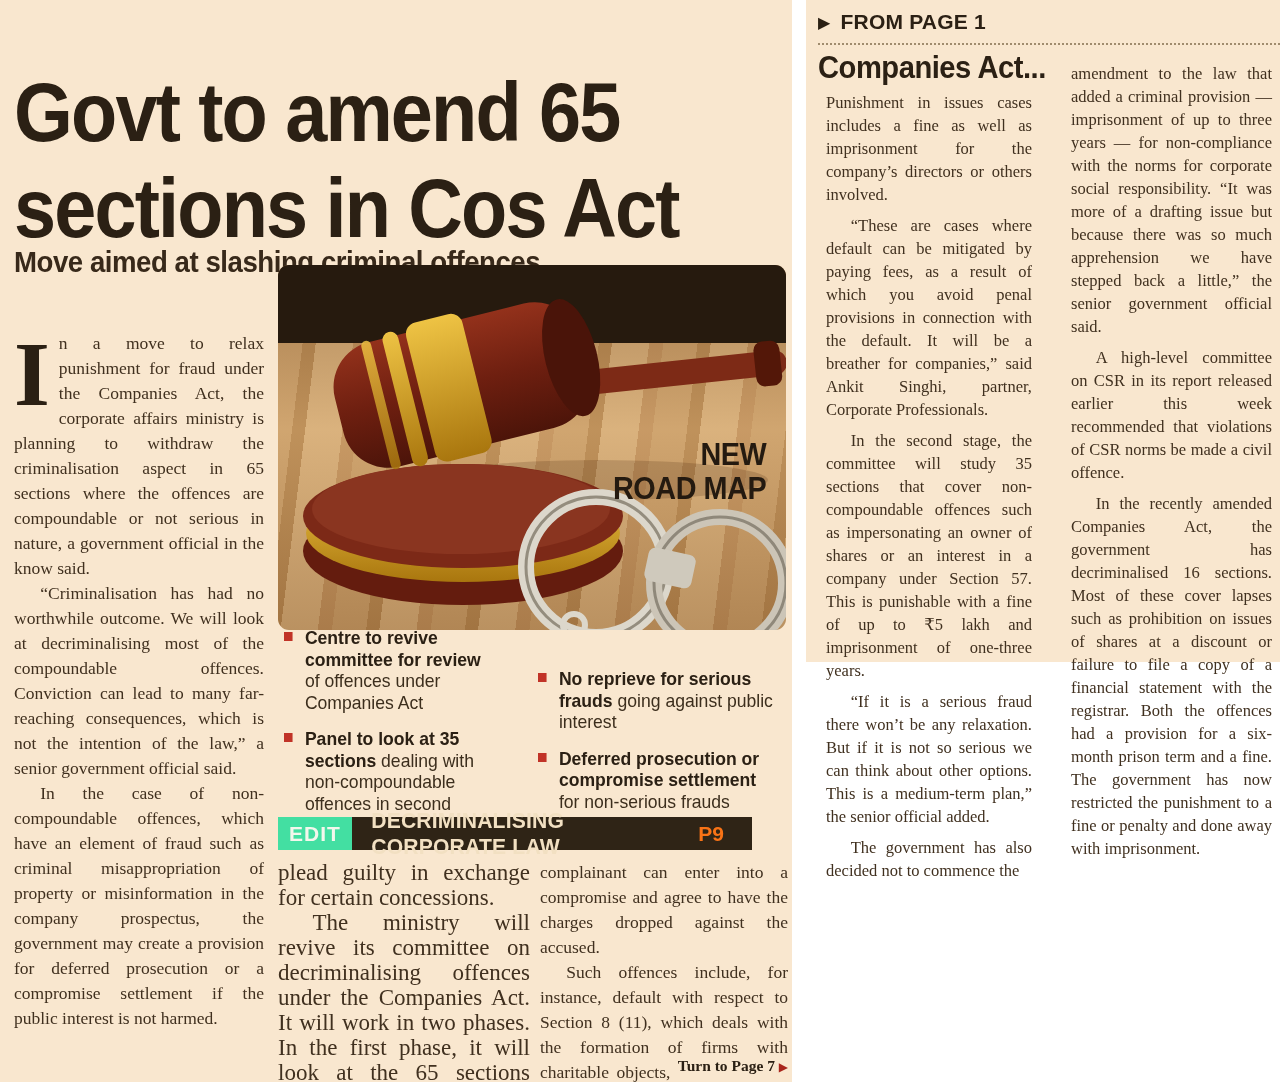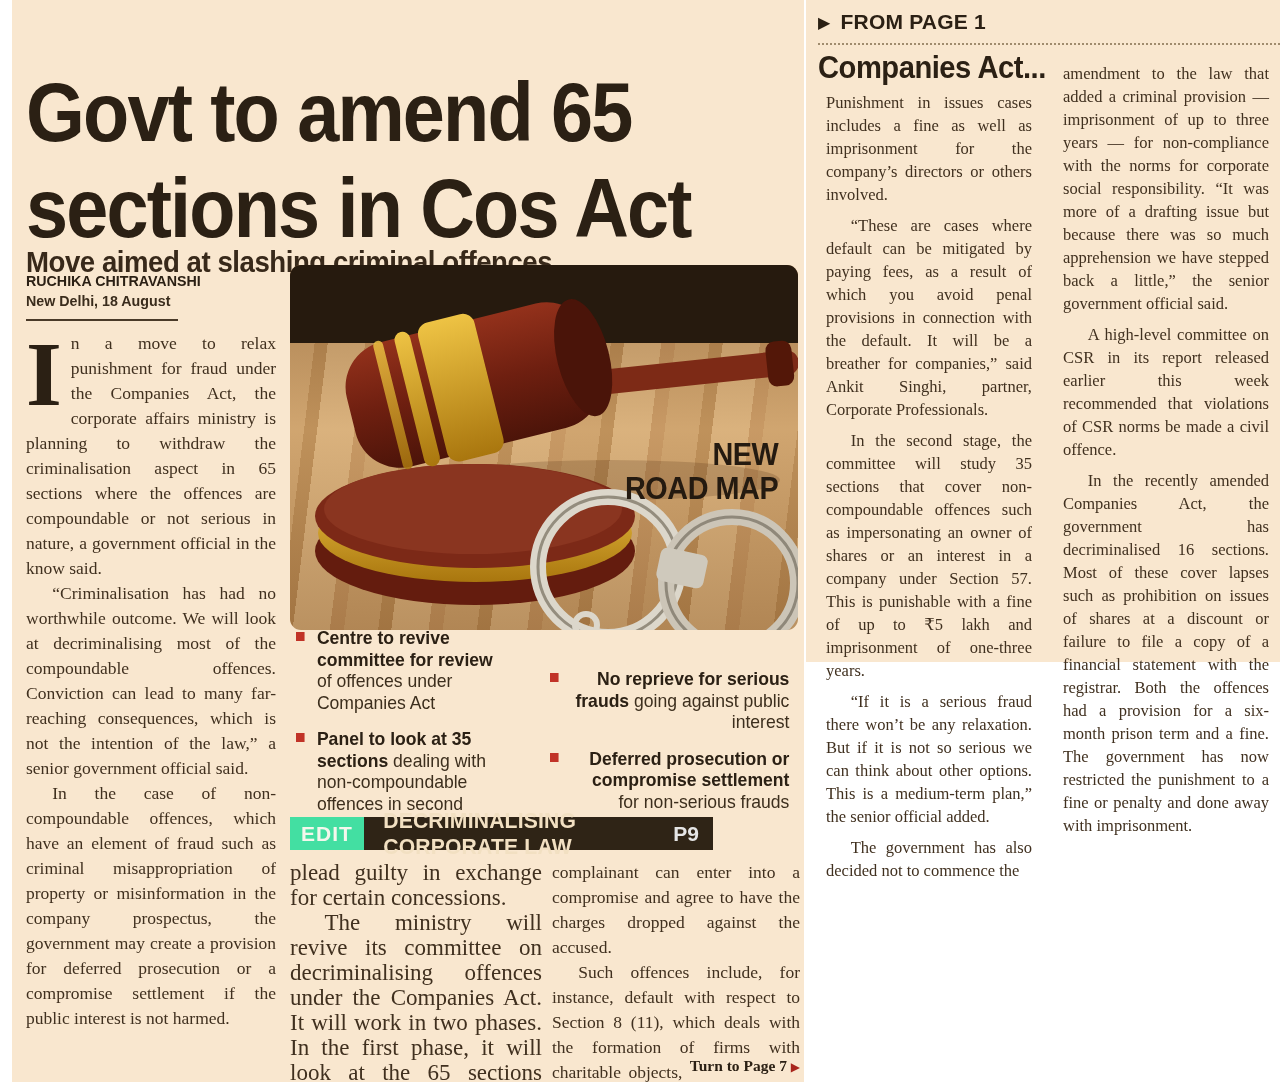--- a/index.html
+++ b/index.html
@@ -1,20 +1,20 @@
 <!DOCTYPE html>
 <html><head>
 <meta charset="utf-8">
 <title>Newspaper Clipping</title>
 <style>
   html,body{margin:0;padding:0;background:#ffffff;}
   .canvas{position:relative;width:1280px;height:1082px;background:#ffffff;overflow:hidden;
           font-family:"Liberation Serif","DejaVu Serif",serif;}
   
-  .main-article{position:absolute;left:12px;top:0;width:792px;height:1082px;background:#f9e7cf;}
+  .main-article{position:absolute;left:0;top:0;width:792px;height:1082px;background:#f9e7cf;}
   .headline{position:absolute;left:14px;top:8px;width:810px;color:#2b2014;
             font-family:"Liberation Sans","DejaVu Sans",sans-serif;font-weight:800;
             font-size:84px;line-height:96px;letter-spacing:-2px;
             transform:scaleX(.9);transform-origin:left top;}
   .subheadline{position:absolute;left:14px;top:220px;width:820px;color:#38291a;
             font-family:"Liberation Sans","DejaVu Sans",sans-serif;font-weight:700;
             font-size:30px;letter-spacing:-.5px;transform:scaleX(.92);transform-origin:left top;}
   .byline{position:absolute;left:14px;top:272px;font-family:"Liberation Sans","DejaVu Sans",sans-serif;}
   .byline .author{font-weight:800;font-size:15px;color:#2b2014;letter-spacing:0;transform:scaleX(.95);transform-origin:left;}
   .byline .dateline{font-weight:700;font-size:15px;color:#3a2c1c;margin-top:3px;transform:scaleX(.95);transform-origin:left;}
@@ -35,43 +35,43 @@
            linear-gradient(180deg, rgba(60,30,5,.25), rgba(255,240,200,.10) 45%, rgba(60,30,5,.18)),
            repeating-linear-gradient(97deg,#cb9d66 0 34px,#b8874f 34px 47px,#d6ab75 47px 84px,#c2905a 84px 98px); border-radius: 11px;}
   .photo-dark-band{position:absolute;left:0;top:0;width:100%;height:78px;background:#261a0e;}
   .photo svg{position:absolute;left:0;top:0;}
   .photo-label{position:absolute;right:20px;top:172px;text-align:right;color:#241a10;
                font-family:"Liberation Sans","DejaVu Sans",sans-serif;font-weight:800;
                font-size:32px;line-height:34px;letter-spacing:-.5px;
                transform:scaleX(.9);transform-origin:right top;}
   
   .bullets-left{position:absolute;left:284px;top:627px;width:225px;}
-  .bullets-right{position:absolute;left:538px;top:668px;width:252px;text-align:right;}
+  .bullets-right{position:absolute;left:538px;top:668px;width:252px;}
   .bullet{position:relative;padding-left:22px;margin-bottom:15px;color:#3c2e1d;
           font-family:"Liberation Sans","DejaVu Sans",sans-serif;font-size:18.5px;line-height:21.5px;
           transform:scaleX(.95);transform-origin:left top;}
   .bullet b{font-weight:700;color:#2b2014;}
   .bsq{position:absolute;left:0;top:5px;width:9px;height:9px;background:#c13327;}
   
-  .edit-banner{position:absolute;left:278px;top:817px;width:423px;height:33px;display:flex;
+  .edit-banner{position:absolute;left:278px;top:817px;width:474px;height:33px;display:flex;
                background:#2f2416;font-family:"Liberation Sans","DejaVu Sans",sans-serif;}
   .edit-chip{width:74px;background:#43dfa2;color:#f4f7ec;display:flex;align-items:center;justify-content:center;
              font-weight:700;font-size:21px;letter-spacing:1px;}
   .edit-title{flex:1;color:#f2e0c2;display:flex;align-items:center;padding-left:20px;
               font-weight:700;font-size:22px;letter-spacing:.2px;transform:scaleX(.96);transform-origin:left center;}
-  .edit-page{color:#e5e5e5;font-weight:700;font-size:21px;display:flex;align-items:center;padding-right:14px;}
+  .edit-page{color:#f97316;font-weight:700;font-size:21px;display:flex;align-items:center;padding-right:28px;}
   
   .continuation{position:absolute;left:806px;top:0;width:474px;height:662px;background:#f9e7cf;
                 box-sizing:border-box;padding:6px 0 0 12px;}
   .fp-header{display:flex;align-items:center;gap:10px;color:#2b2014;padding:4px 0 9px 0;
              border-bottom:2px dotted #a08c6e;
              font-family:"Liberation Sans","DejaVu Sans",sans-serif;font-weight:800;font-size:21px;
              letter-spacing:.2px;}
   .fp-arrow{font-family:"DejaVu Sans",sans-serif;font-size:16px;}
-  .fp-cols{display:flex;gap:15px;padding-top:9px;}
+  .fp-cols{display:flex;gap:23px;padding-top:9px;}
   .fp-col{width:222px;font-size:16.5px;line-height:23px;text-align:justify;color:#40301f;}
   .fp-col p{margin:8px;}
   .fp-col p + p{text-indent:1.5em;}
   .fp-headline{font-family:"Liberation Sans","DejaVu Sans",sans-serif;font-weight:800;font-size:31px;
                color:#2b2014;margin:2px 0 12px 0;letter-spacing:-.5px;
                transform:scaleX(.94);transform-origin:left top;white-space:nowrap;}
 </style>
 </head>
 <body>
 
@@ -79,25 +79,20 @@
 
   <section class="main-article">
 
     <h1 class="headline">
       <div>Govt to amend 65</div>
       <div>sections in Cos Act</div>
     </h1>
 
     <h2 class="subheadline">Move aimed at slashing criminal offences</h2>
 
-    <div class="byline">
-      <div class="author">RUCHIKA CHITRAVANSHI</div>
-      <div class="dateline">New Delhi, 18 August</div>
-      <div class="rule"></div>
-    </div>
 
     <div class="bodycol col1">
       <p><span class="dropcap">I</span><span>n a move to relax punishment for fraud under the Companies Act, the corporate affairs ministry is planning to withdraw the criminalisation aspect in 65 sections where the offences are compoundable or not serious in nature, a government official in the know said.</span></p>
       <p>“Criminalisation has had no worthwhile outcome. We will look at decriminalising most of the compoundable offences. Conviction can lead to many far-reaching consequences, which is not the intention of the law,” a senior government official said.</p>
       <p>In the case of non-compoundable offences, which have an element of fraud such as criminal misappropriation of property or misinformation in the company prospectus, the government may create a provision for deferred prosecution or a compromise settlement if the public interest is not harmed.</p>
 
     </div>
 
     <figure class="photo">
       <div class="photo-dark-band"></div>

